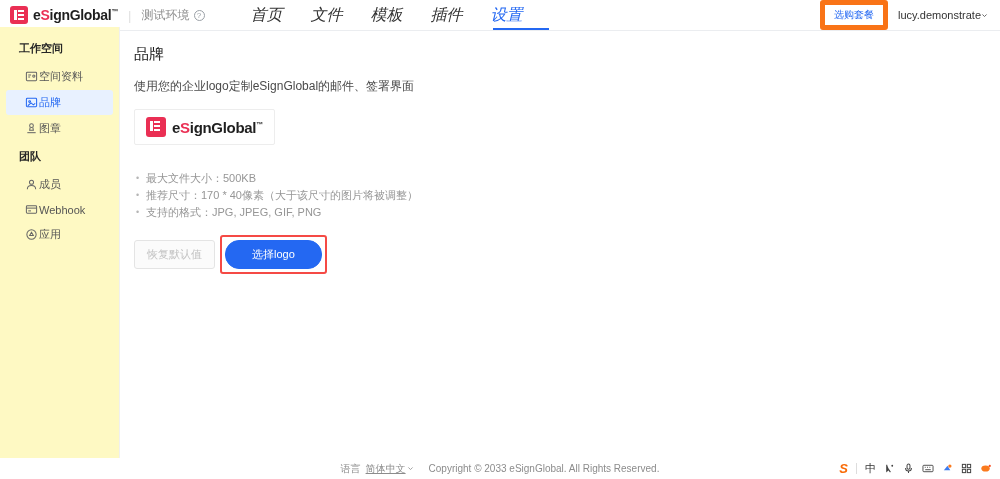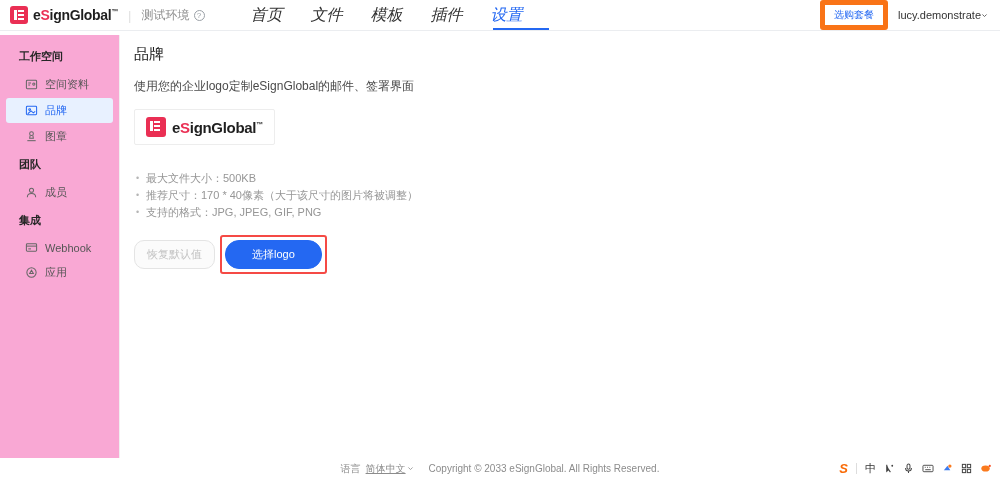--- a/index.html
+++ b/index.html
@@ -25,43 +25,43 @@
   .nav-item { width:60px; text-align:left; font-size:16px; color:#333; line-height:30px;
               position:relative; cursor:pointer;font-style:italic; }
   .nav-item.active { color:#2468f2; }
   .nav-item.active::after { content:""; position:absolute; left:2px; right:2px; bottom:0; height:2px; background:#2468f2; }
   .topbar-right { margin-left:auto; display:flex; align-items:center; gap:10px; padding-right:12px; }
   .buy-btn { border:5px solid #f97316; color:#2468f2; background:#fff; font-size:10px;
              padding:3px 9px; border-radius:3px; cursor:pointer; font-family:inherit; }
   .user { display:flex; align-items:center; font-size:11px; color:#333; cursor:pointer; }
 
   
-  .sidebar { position:absolute; top:35px; left:0; width:120px; bottom:21px; background:#f9a8d4;
+  .sidebar { position:absolute; top:27px; left:0; width:120px; bottom:21px; background:#fef9c3;
              border-right:1px solid #f0f0f0; padding-top:7px; }
   .side-title { font-size:11px; font-weight:bold; color:#262626; padding:7px 0 7px 19px; }
-  .side-item { display:flex; align-items:center; gap:7px; font-size:11px; color:#555;
+  .side-item { display:flex; align-items:center; gap:1px; font-size:11px; color:#555;
                padding:5px 0 5px 19px; margin:1px 6px; border-radius:3px; cursor:pointer; }
   .side-item svg { flex:0 0 auto; stroke:#666; }
   .side-item.active { background:#e8f1ff; color:#2468f2; }
   .side-item.active svg { stroke:#2468f2; }
 
   
   .main { position:absolute; left:121px; top:31px; right:0; bottom:21px; padding:14px 20px 0 13px; }
   .page-title { font-size:15px; color:#1f1f1f; font-weight:500; }
   .page-desc { font-size:12px; color:#4a4a4a; margin-top:14px; }
   .logo-box { display:inline-flex; align-items:center; gap:6px; border:1px solid #ededed;
               border-radius:2px; padding:7px 11px; margin-top:14px; background:#fff; }
   .logo-box .logo-mark { width:20px; height:20px; }
   .logo-box .brand-text { font-size:15px; }
   .rules { margin-top:25px; list-style:none; }
   .rules li { font-size:11px; color:#969696; line-height:17px; padding-left:12px; position:relative; }
   .rules li::before { content:"•"; position:absolute; left:2px; color:#b5b5b5; font-size:9px; }
   .btn-row { margin-top:14px; display:flex; align-items:center; }
   .reset-btn { background:#fbfbfb; border:1px solid #e4e4e4; color:#c3c3c3; font-size:11px;
-               padding:6px 12px; border-radius:10px; font-family:inherit; }
+               padding:6px 12px; border-radius:3px; font-family:inherit; }
   .anno-box { border:2px solid #f54a45; border-radius:3px; padding:3px; margin-left:5px; display:inline-block; }
   .choose-btn { background:#2468f2; border:1px solid #2468f2; color:#fff; font-size:11px;
                 padding:6px 26px; border-radius:14px; cursor:pointer; font-family:inherit; }
 
   
   .footer { position:absolute; left:0; right:0; bottom:0; height:21px; background:#fff;
             display:flex; align-items:center; justify-content:center; gap:5px;
             font-size:10px; color:#8c8c8c; }
   .lang-select { display:flex; align-items:center; gap:1px; cursor:pointer; color:#8c8c8c;text-decoration:underline; }
   .copyright { margin-left:10px; }
@@ -143,21 +143,20 @@
     <div class="side-title">团队</div>
 
     <div class="side-item">
       <svg width="13" height="13" viewBox="0 0 14 14" fill="none" stroke-width="1.1">
           <circle cx="7" cy="4.5" r="2.2"></circle>
           <path d="M2.5 12 C2.5 9.5 4.5 8 7 8 C9.5 8 11.5 9.5 11.5 12"></path>
         </svg>
       <span>成员</span>
     </div>
 
-    <div class="side-title">集成</div>
 
     <div class="side-item">
       <svg width="13" height="13" viewBox="0 0 14 14" fill="none" stroke-width="1.1">
           <rect x="1.5" y="3" width="11" height="8" rx="1"></rect>
           <path d="M1.5 5.5 h11"></path>
           <path d="M3.5 8.5 h3"></path>
         </svg>
       <span>Webhook</span>
     </div>
 

